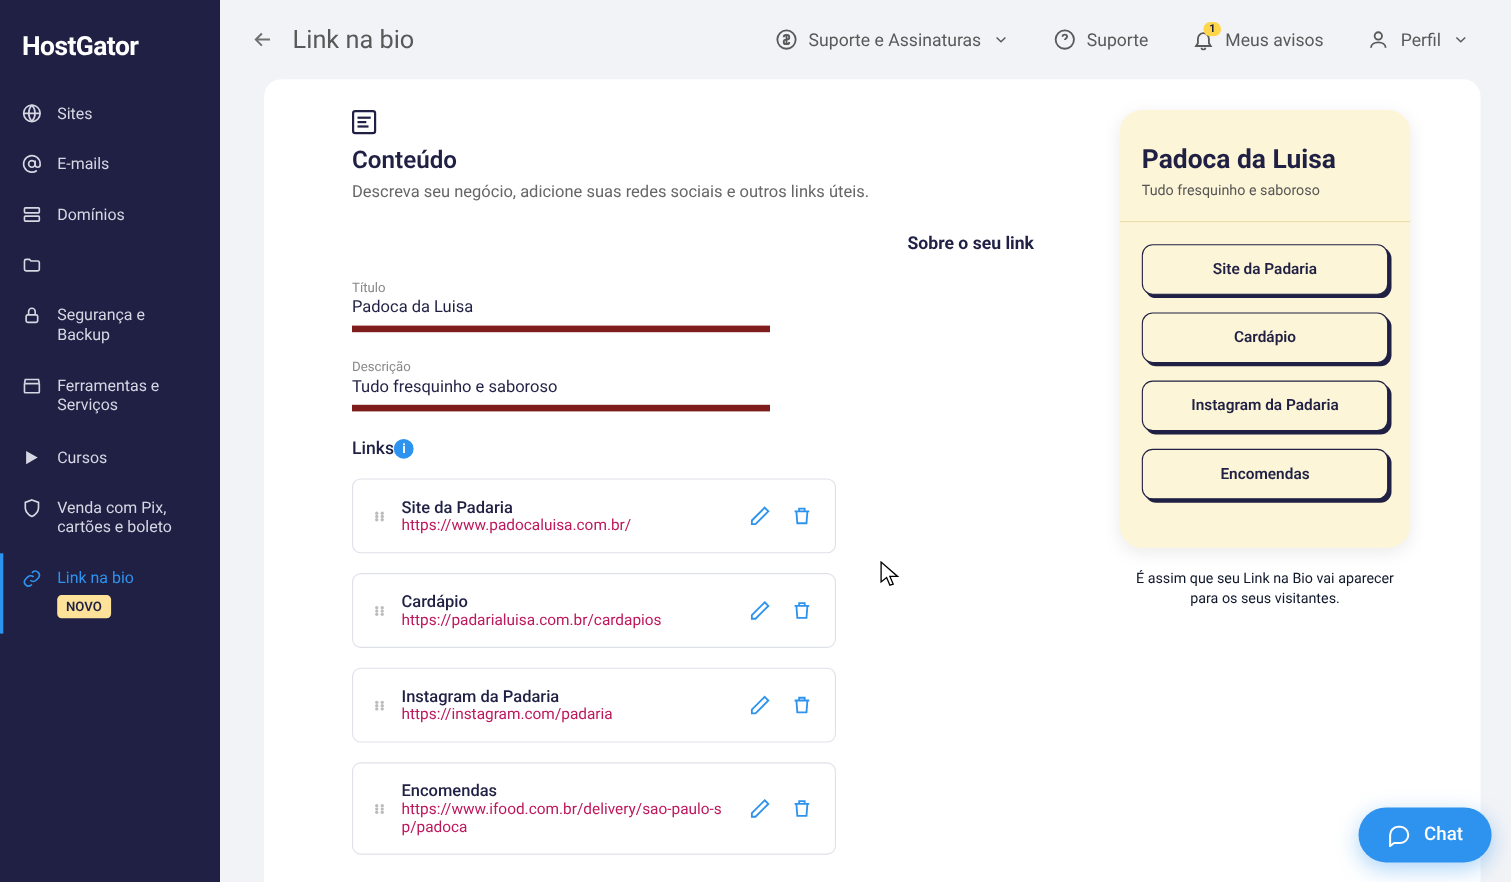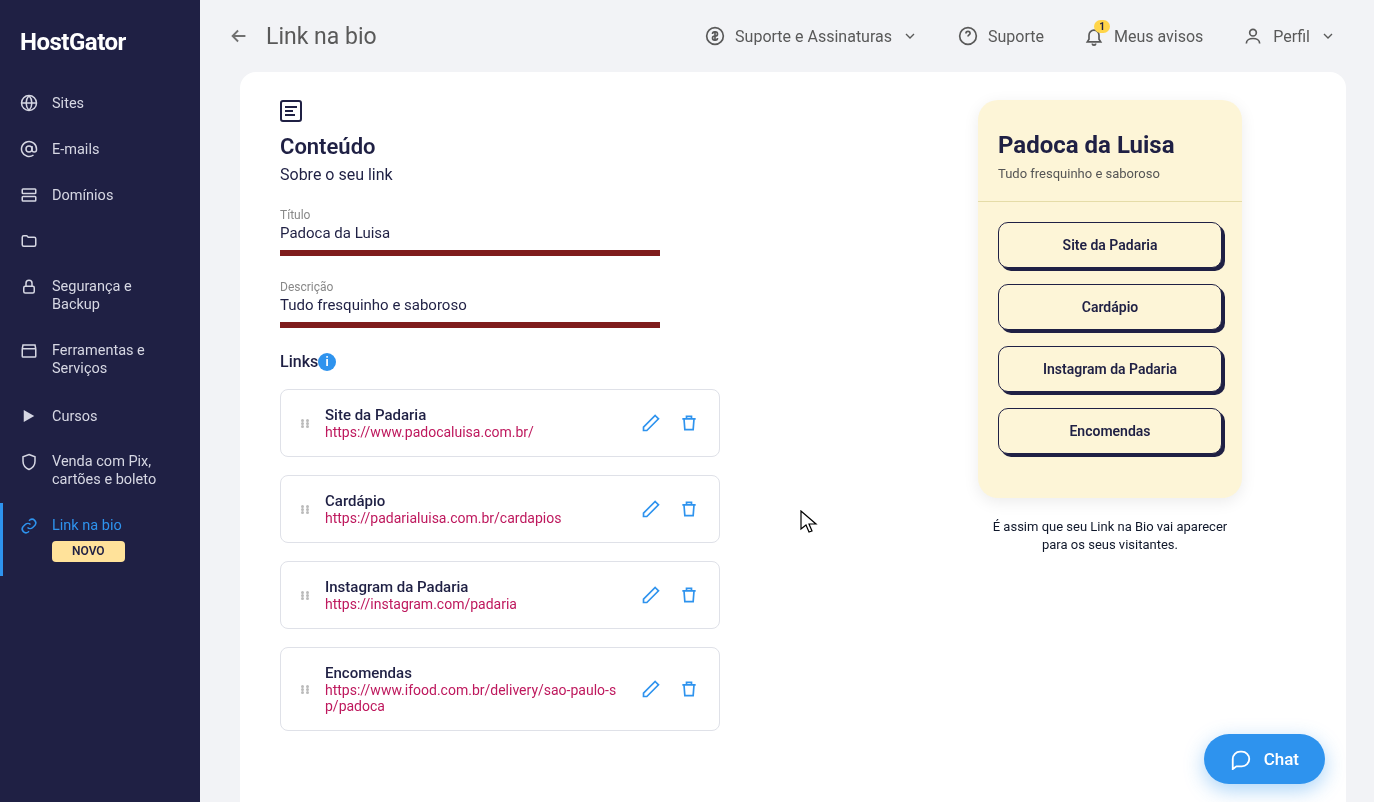--- a/index.html
+++ b/index.html
@@ -7,50 +7,50 @@
 
 
 .sidebar { width: 200px; background: #1f2044; color: #fff; height: 100%; flex-shrink: 0; padding-top: 16px; }
 .logo { font-size: 24px; font-weight: 700; padding: 12px 20px 24px; letter-spacing: -0.5px; }
 .nav { list-style: none; }
 .nav-item { display: flex; align-items: flex-end; gap: 14px; padding: 14px 20px; font-size: 14.5px; color: #d6d7e3; cursor: pointer; }
 .nav-item.multi { align-items: flex-start; }
 .nav-item .icon { width: 18px; height: 18px; flex-shrink: 0; display: flex; align-items: center; justify-content: center; }
 .nav-item.active { color: #2e93ee; border-left: 3px solid #2e93ee; padding-left: 17px; }
 .nav-item .label-box { display: flex; flex-direction: column; gap: 6px; line-height: 1.25; }
-.badge-novo { background: #ffe29a; color: #1f2044; font-size: 12px; font-weight: 600; padding: 3px 20px; border-radius: 4px; width: fit-content; }
+.badge-novo { background: #ffe29a; color: #1f2044; font-size: 12px; font-weight: 600; padding: 3px 8px; border-radius: 4px; width: fit-content; }
 
 
 .main { flex: 1; display: flex; flex-direction: column; height: 100%; overflow: hidden; }
 
 
 .topbar { height: 72px; display: flex; align-items: center; padding: 0 28px; gap: 20px; }
 .topbar .back { display: flex; align-items: center; gap: 16px; color: #707070; }
 .topbar .back svg { color: #707070; }
 .topbar .page-title { font-size: 23px; color: #595959; font-weight: 400; }
 .topbar .spacer { flex: 1; }
 .topbar .topbtn { display: flex; align-items: center; gap: 10px; color: #595959; font-size: 16px; cursor: pointer; padding: 6px 10px; }
 .topbar .topbtn .icon { width: 20px; height: 20px; display:flex; align-items:center; justify-content:center; }
 .bell-wrap { position: relative; }
 .bell-badge { position: absolute; top: -6px; right: -6px; background: #ffd54a; color: #1f2044; font-size: 10px; font-weight: 700; border-radius: 8px; padding: 1px 5px; }
 
 
 .content-wrap { flex: 1; background: #fff; margin: 0 28px 0 40px; border-radius: 16px 16px 0 0; padding: 28px 40px; display: flex; gap: 60px; overflow: auto; }
-.left-col { flex: 1; max-width: 620px; }
+.left-col { flex: 1; max-width: 620px; margin-left: 40px; }
 .right-col { width: 300px; flex-shrink: 0; display: flex; flex-direction: column; align-items: center; }
 
 .section-icon { width: 22px; height: 22px; border: 2px solid #1f2044; border-radius: 3px; display: flex; flex-direction: column; justify-content: center; gap: 2px; padding: 3px; margin-bottom: 12px; }
 .section-icon span { height: 2px; background: #1f2044; }
 .section-icon span:nth-child(2){ width:70%; }
 .section-icon span:nth-child(3){ width:85%; }
 
 h2.section-title { font-size: 22px; font-weight: 600; margin-bottom: 6px; }
 .section-desc { color: #666; font-size: 15px; margin-bottom: 28px; }
 
-h3.sub { font-size: 16px; font-weight: 400; color: #1f2044; margin-bottom: 18px; }
+h3.sub { font-size: 16px; font-weight: 700; color: #1f2044; margin-bottom: 18px; text-align: right; }
 
 .field { border-bottom: 6px solid #7f1d1d; padding: 6px 0 8px; margin-bottom: 18px; max-width: 380px; }
 .field .flabel { font-size: 12px; color: #888; }
 .field .fvalue { font-size: 15px; color: #1f2044; margin-top: 2px; }
 
 .links-head { display: flex; align-items: center; margin: 24px 0 18px; }
 .links-head h3 { font-size: 16px; font-weight: 500; }
 .info-badge { width: 18px; height: 18px; border-radius: 50%; background: #2e93ee; color:#fff; font-size:12px; font-weight:700; display:flex; align-items:center; justify-content:center; }
 
 .link-card { border: 1px solid #dfe1e8; border-radius: 8px; padding: 16px 20px; display: flex; align-items: center; gap: 16px; margin-bottom: 18px; max-width: 440px; }
@@ -65,21 +65,21 @@
 
 
 .preview-card { background: #fdf5d7; border-radius: 20px; width: 264px; padding: 30px 20px 28px; box-shadow: 0 4px 16px rgba(0,0,0,0.08); }
 .preview-title { font-size: 24px; font-weight: 700; line-height: 1.25; margin-bottom: 6px; }
 .preview-sub { font-size: 13px; color: #555; margin-bottom: 20px; }
 .preview-divider { border-top:1px solid #e5dca8; margin: 0 -20px 20px; }
 .preview-btn { border: 1.5px solid #1f2044; border-radius: 10px; padding: 14px 10px; text-align: center; font-size: 14px; font-weight: 600; margin-bottom: 16px; box-shadow: 3px 3px 0 #1f2044; background:#fdf5d7; }
 .preview-caption { font-size: 13px; color: #0f172a; text-align: center; margin-top: 20px; line-height: 1.4; max-width: 240px; }
 
 
-.chat-fab { position: fixed; bottom: 18px; right: 49px; background: #2e93ee; color: #fff; border-radius: 30px; padding: 14px 26px; display: flex; align-items: center; gap: 12px; font-size: 17px; font-weight: 500; box-shadow: 0 6px 20px rgba(46,147,238,0.4); cursor: pointer; justify-content: flex-end; }
+.chat-fab { position: fixed; bottom: 18px; right: 18px; background: #2e93ee; color: #fff; border-radius: 30px; padding: 14px 26px; display: flex; align-items: center; gap: 12px; font-size: 17px; font-weight: 500; box-shadow: 0 6px 20px rgba(46,147,238,0.4); cursor: pointer; justify-content: flex-end; }
 
 
 .cursor-img { position: fixed; left: 800px; top: 510px; pointer-events: none; }
 
 svg { display: block; }
 </style>
 </head>
 <body>
 
 <aside class="sidebar">
@@ -226,20 +226,21 @@
   </div>
 
   <div class="content-wrap">
     <div class="left-col">
       <div class="section-icon">
           <span></span>
           <span></span>
           <span></span>
         </div>
       <h2 class="section-title">Conteúdo</h2>
+      <p class="section-desc">Descreva seu negócio, adicione suas redes sociais e outros links úteis.</p>
 
       <h3 class="sub">Sobre o seu link</h3>
 
       <div class="field">
         <div class="flabel">Título</div>
         <div class="fvalue">Padoca da Luisa</div>
       </div>
       <div class="field">
         <div class="flabel">Descrição</div>
         <div class="fvalue">Tudo fresquinho e saboroso</div>

